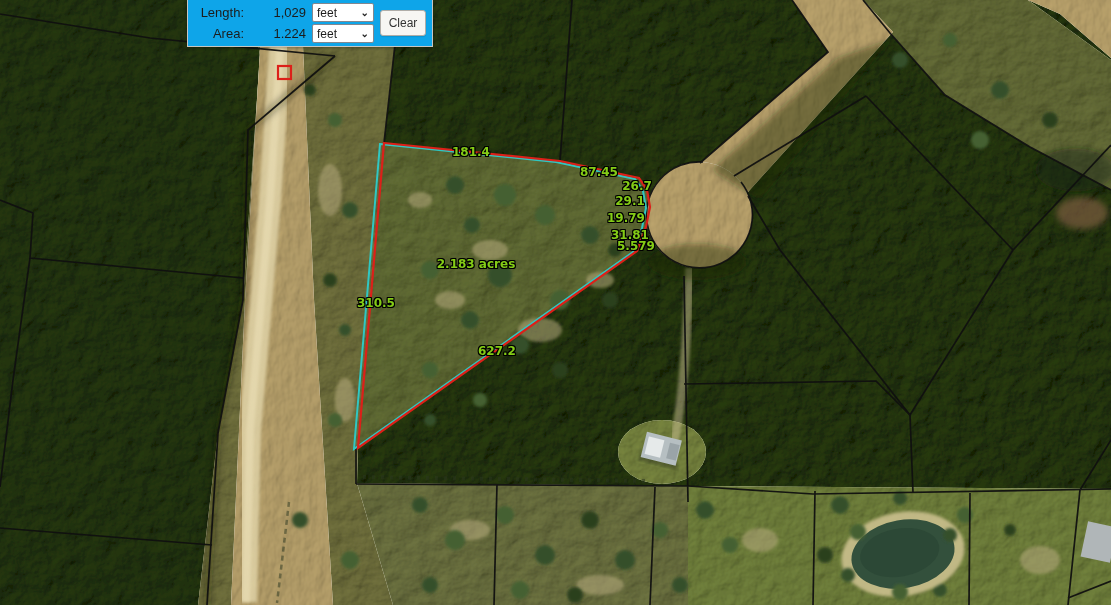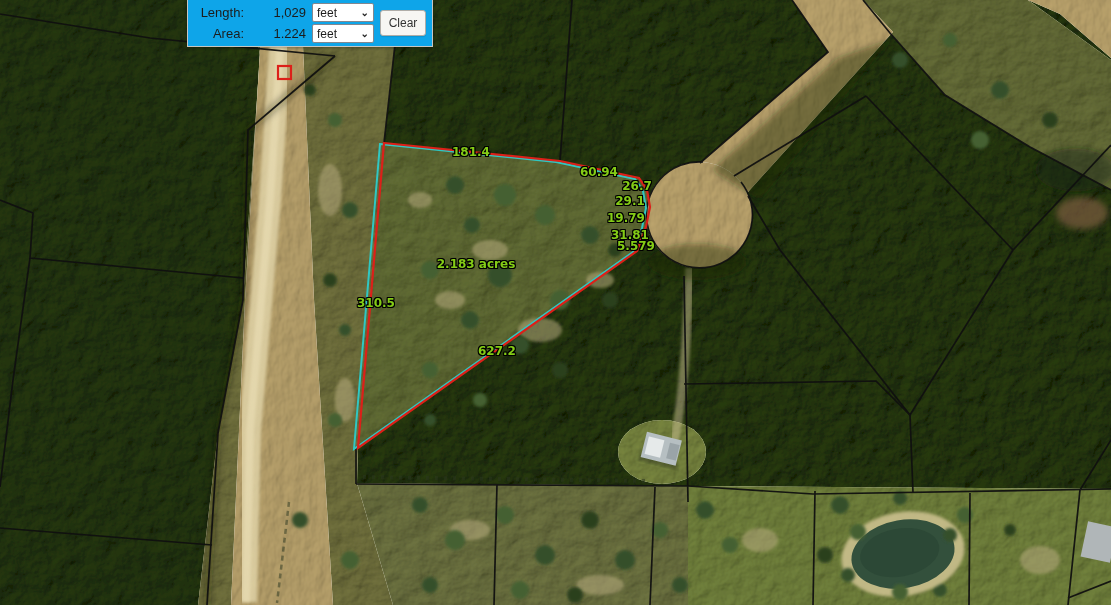--- a/index.html
+++ b/index.html
@@ -233,21 +233,21 @@
 
   <polygon points="384,143 560,161 639,178 647,190 650,207 646,227 640,243 637,251 358,448" transform="translate(-4,1)" fill="none" stroke-width="2" stroke="#2fc7c3"></polygon>
 
   <g fill="none" stroke="#dc2019">
     <polygon points="384,143 560,161 639,178 647,190 650,207 646,227 640,243 637,251 358,448" stroke-width="2.2"></polygon>
     <rect x="278" y="66" width="13" height="13" stroke-width="2.2"></rect>
   </g>
 </svg>
 
 <div class="mlabel" style="left:471px;top:152px">181.4</div>
-<div class="mlabel" style="left:599px;top:172px">60.94</div>
+<div class="mlabel" style="left:599px;top:172px">87.45</div>
 <div class="mlabel" style="left:637px;top:186px">26.7</div>
 <div class="mlabel" style="left:630px;top:201px">29.1</div>
 <div class="mlabel" style="left:626px;top:218px">19.79</div>
 <div class="mlabel" style="left:630px;top:235px">31.81</div>
 <div class="mlabel" style="left:636px;top:246px">5.579</div>
 <div class="mlabel" style="left:376px;top:303px">310.5</div>
 <div class="mlabel" style="left:497px;top:351px">627.2</div>
 <div class="mlabel" style="left:476px;top:264px">2.183 acres</div>
 
 <div class="panel">

